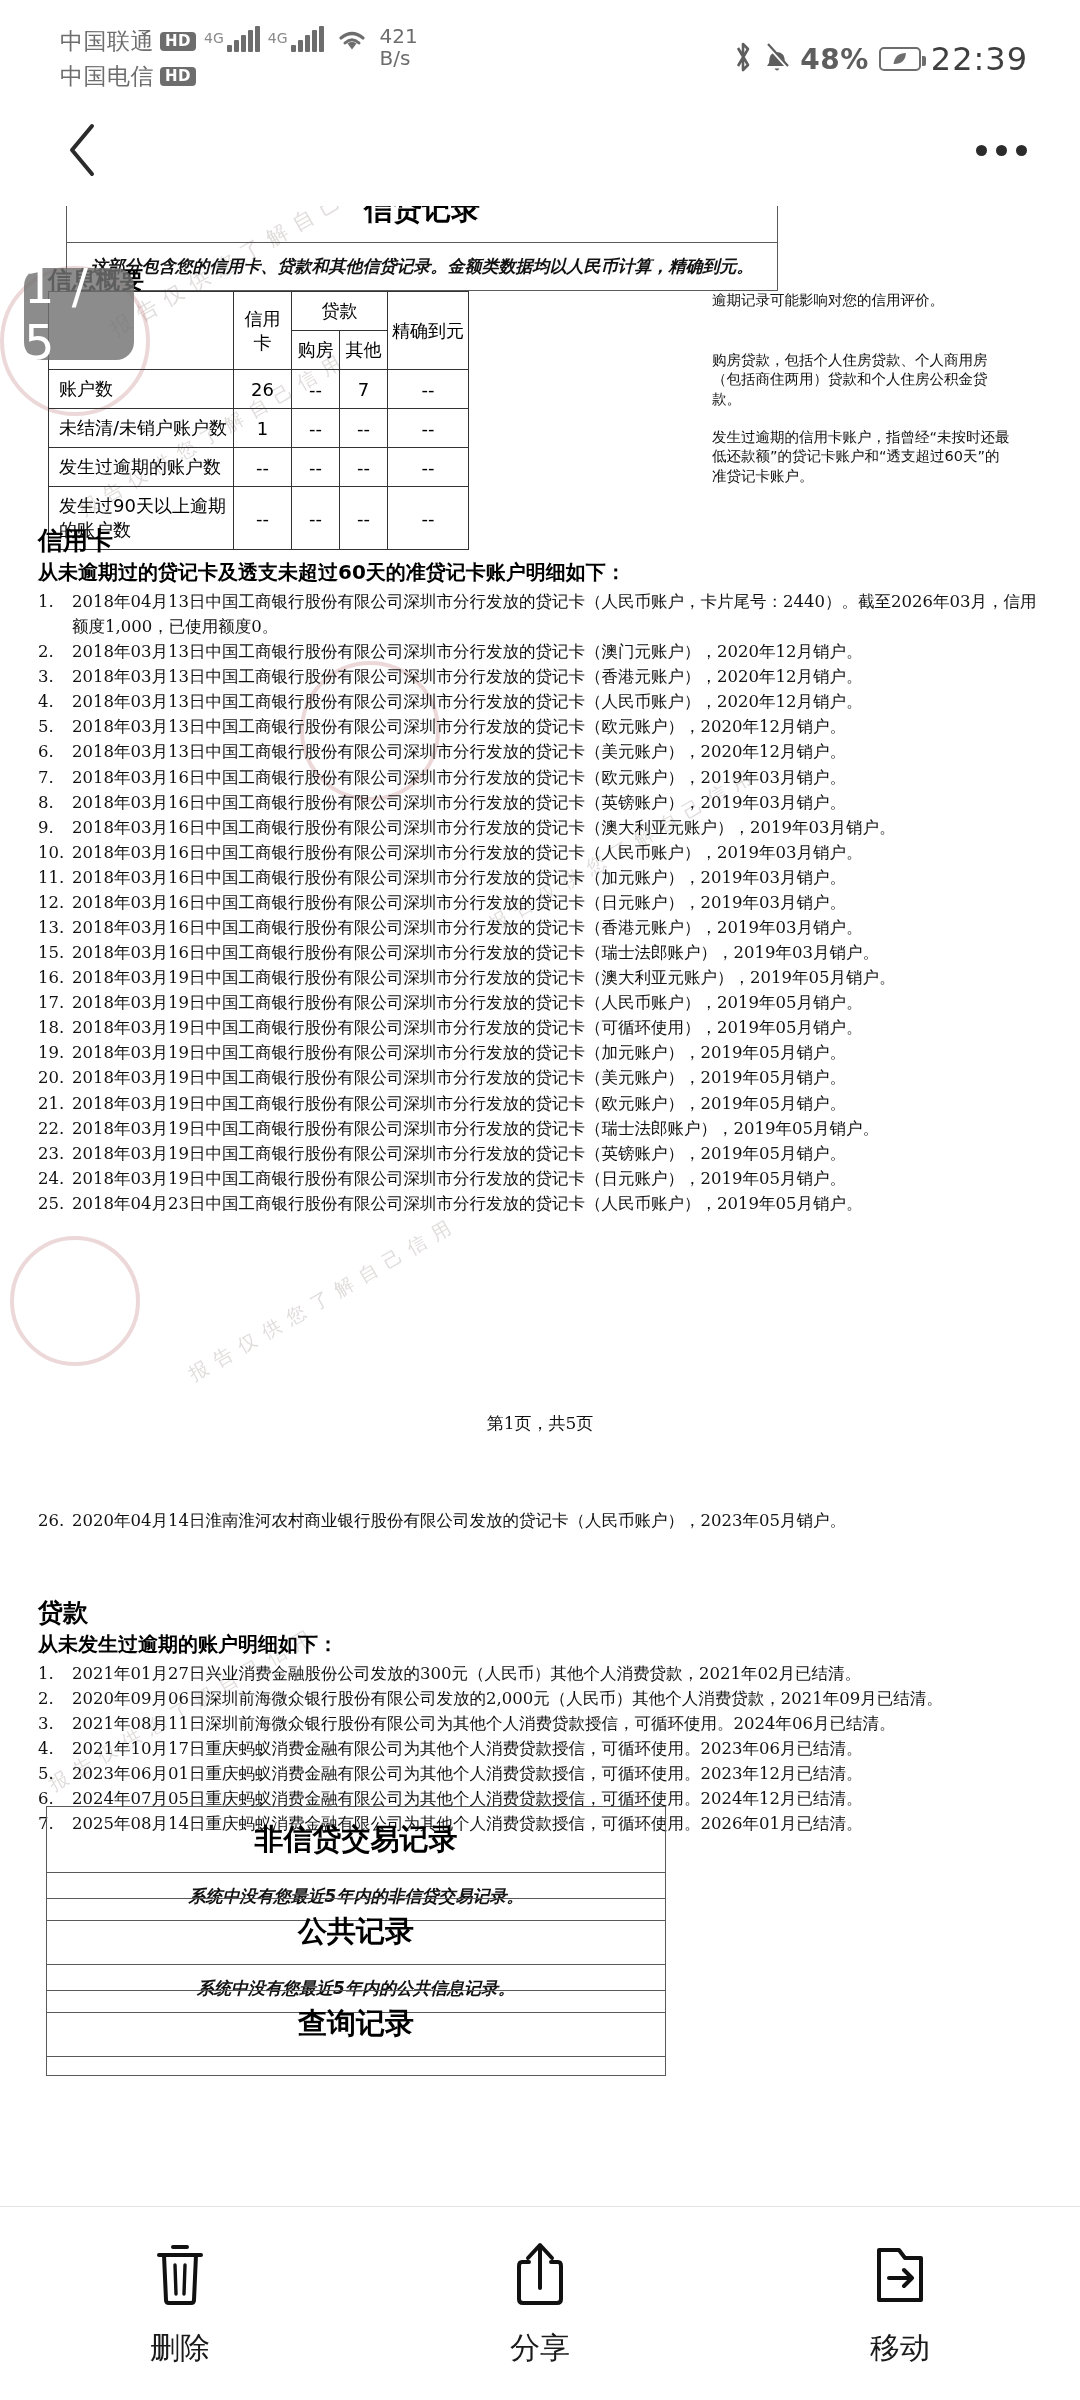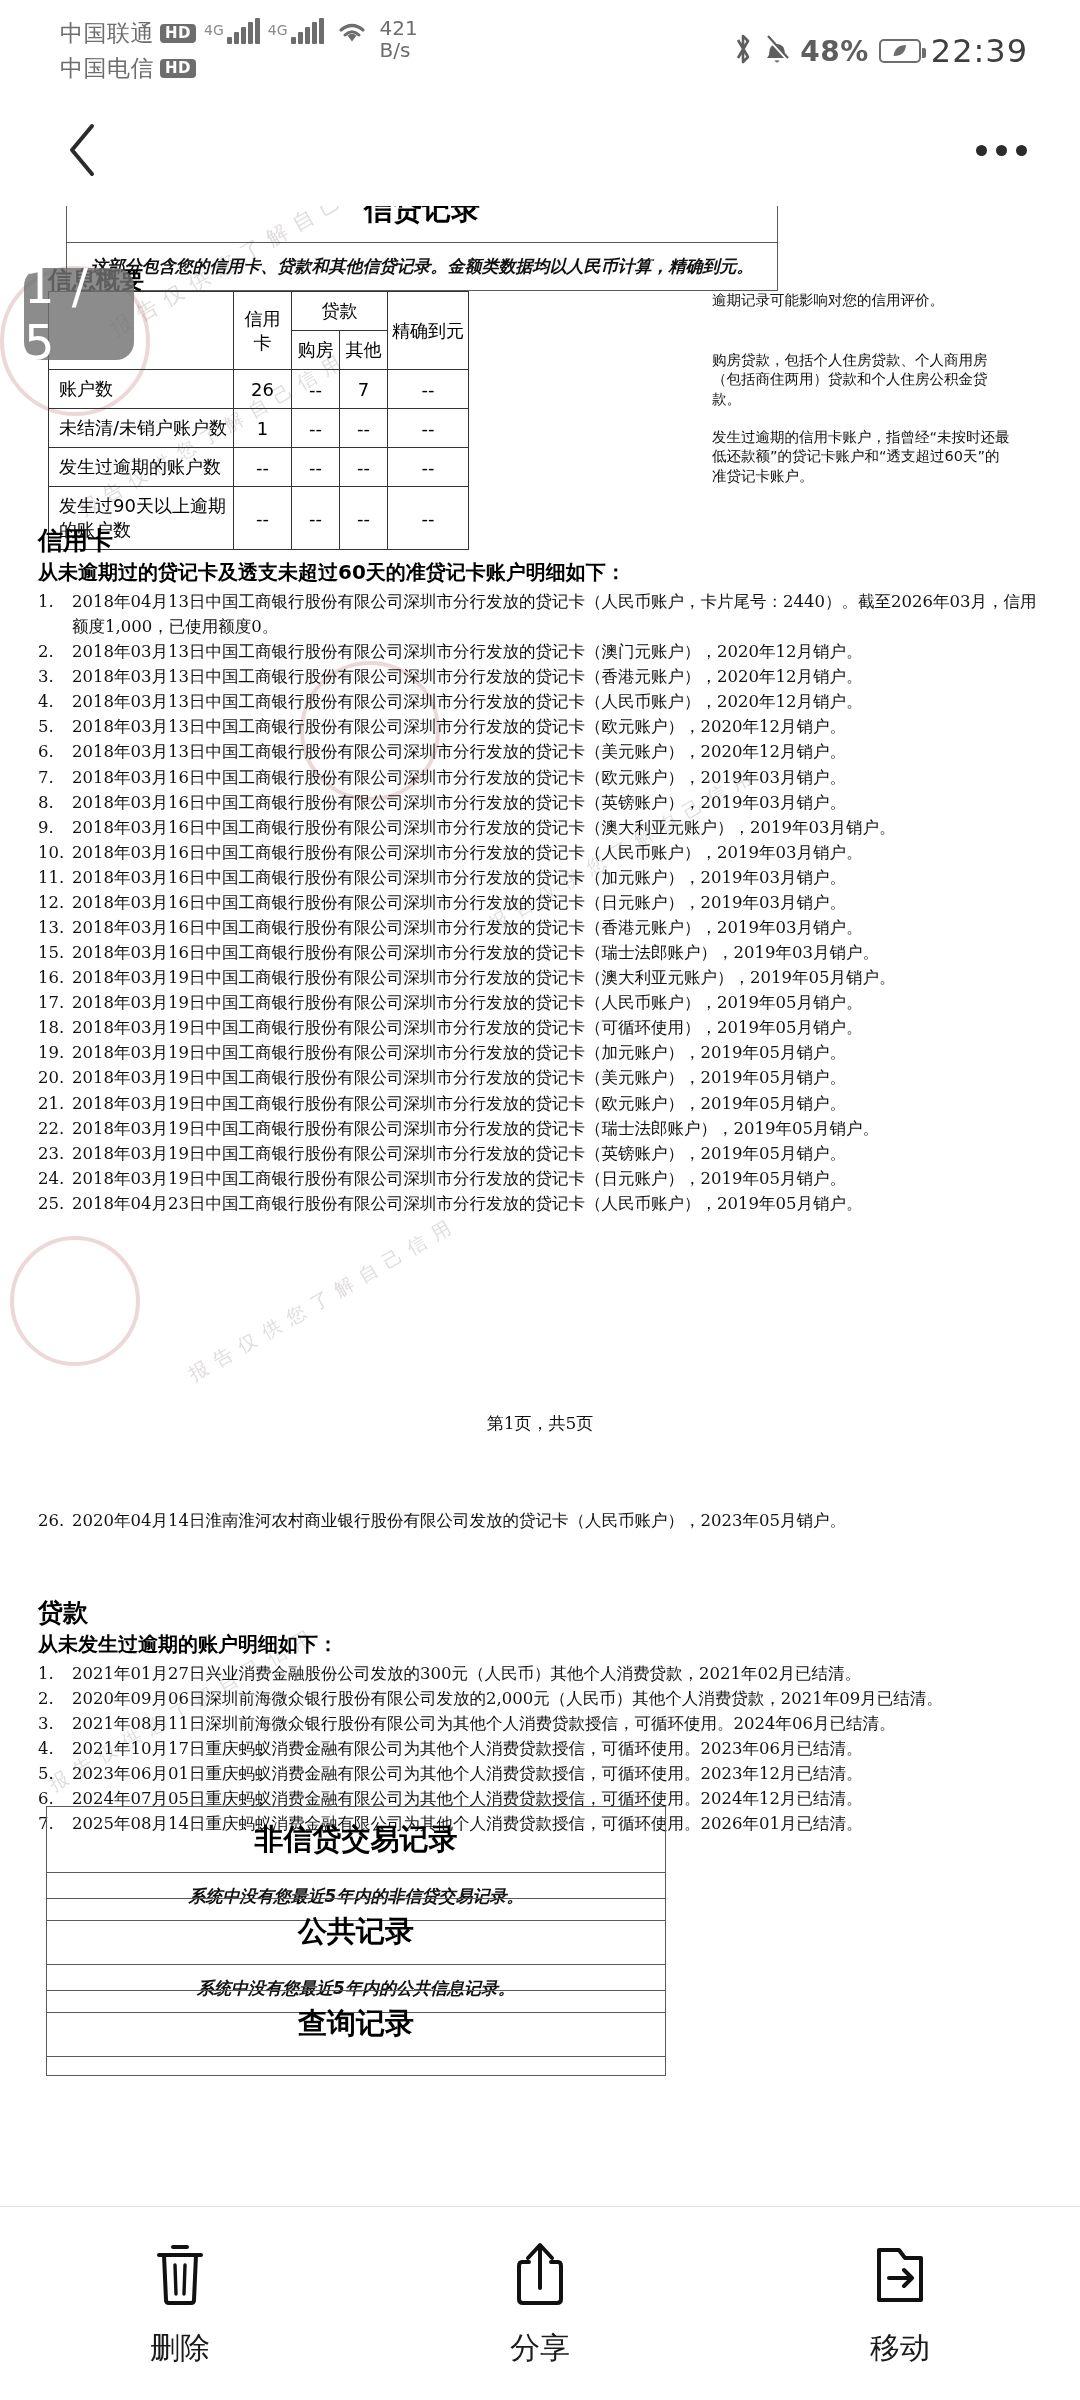--- a/index.html
+++ b/index.html
@@ -3,21 +3,21 @@
 <meta charset="utf-8">
 <style>
   * { margin:0; padding:0; box-sizing:border-box; }
   html, body { width:1080px; height:2400px; }
   body {
     font-family:"DejaVu Sans","Liberation Sans",sans-serif;
     background:#ffffff; color:#111; overflow:hidden; position:relative;
   }
 
   
-  .statusbar { position:absolute; top:8px; left:0; width:1080px; height:96px;padding-left:20px; }
+  .statusbar { position:absolute; top:16px; left:0; width:1080px; height:96px;padding-left:20px; }
   .sb-left { position:absolute; left:60px; top:10px; display:flex; align-items:flex-start; }
   .carriers { display:flex; flex-direction:column; gap:4px; }
   .carrier-row { display:flex; align-items:center; gap:6px; }
   .carrier-name { font-size:23px; color:#6d6d6d; letter-spacing:.5px; }
   .hd-badge {
     font-size:15px; font-weight:bold; color:#ffffff; background:#6d6d6d;
     border-radius:4px; padding:1px 5px 2px; line-height:1.1; letter-spacing:.5px;
   }
   .sig-group { display:flex; align-items:flex-end; gap:3px; margin-left:8px; padding-bottom:6px; }
   .sig-label { font-size:14px; color:#8a8a8a; align-self:flex-start; margin-top:4px; }

